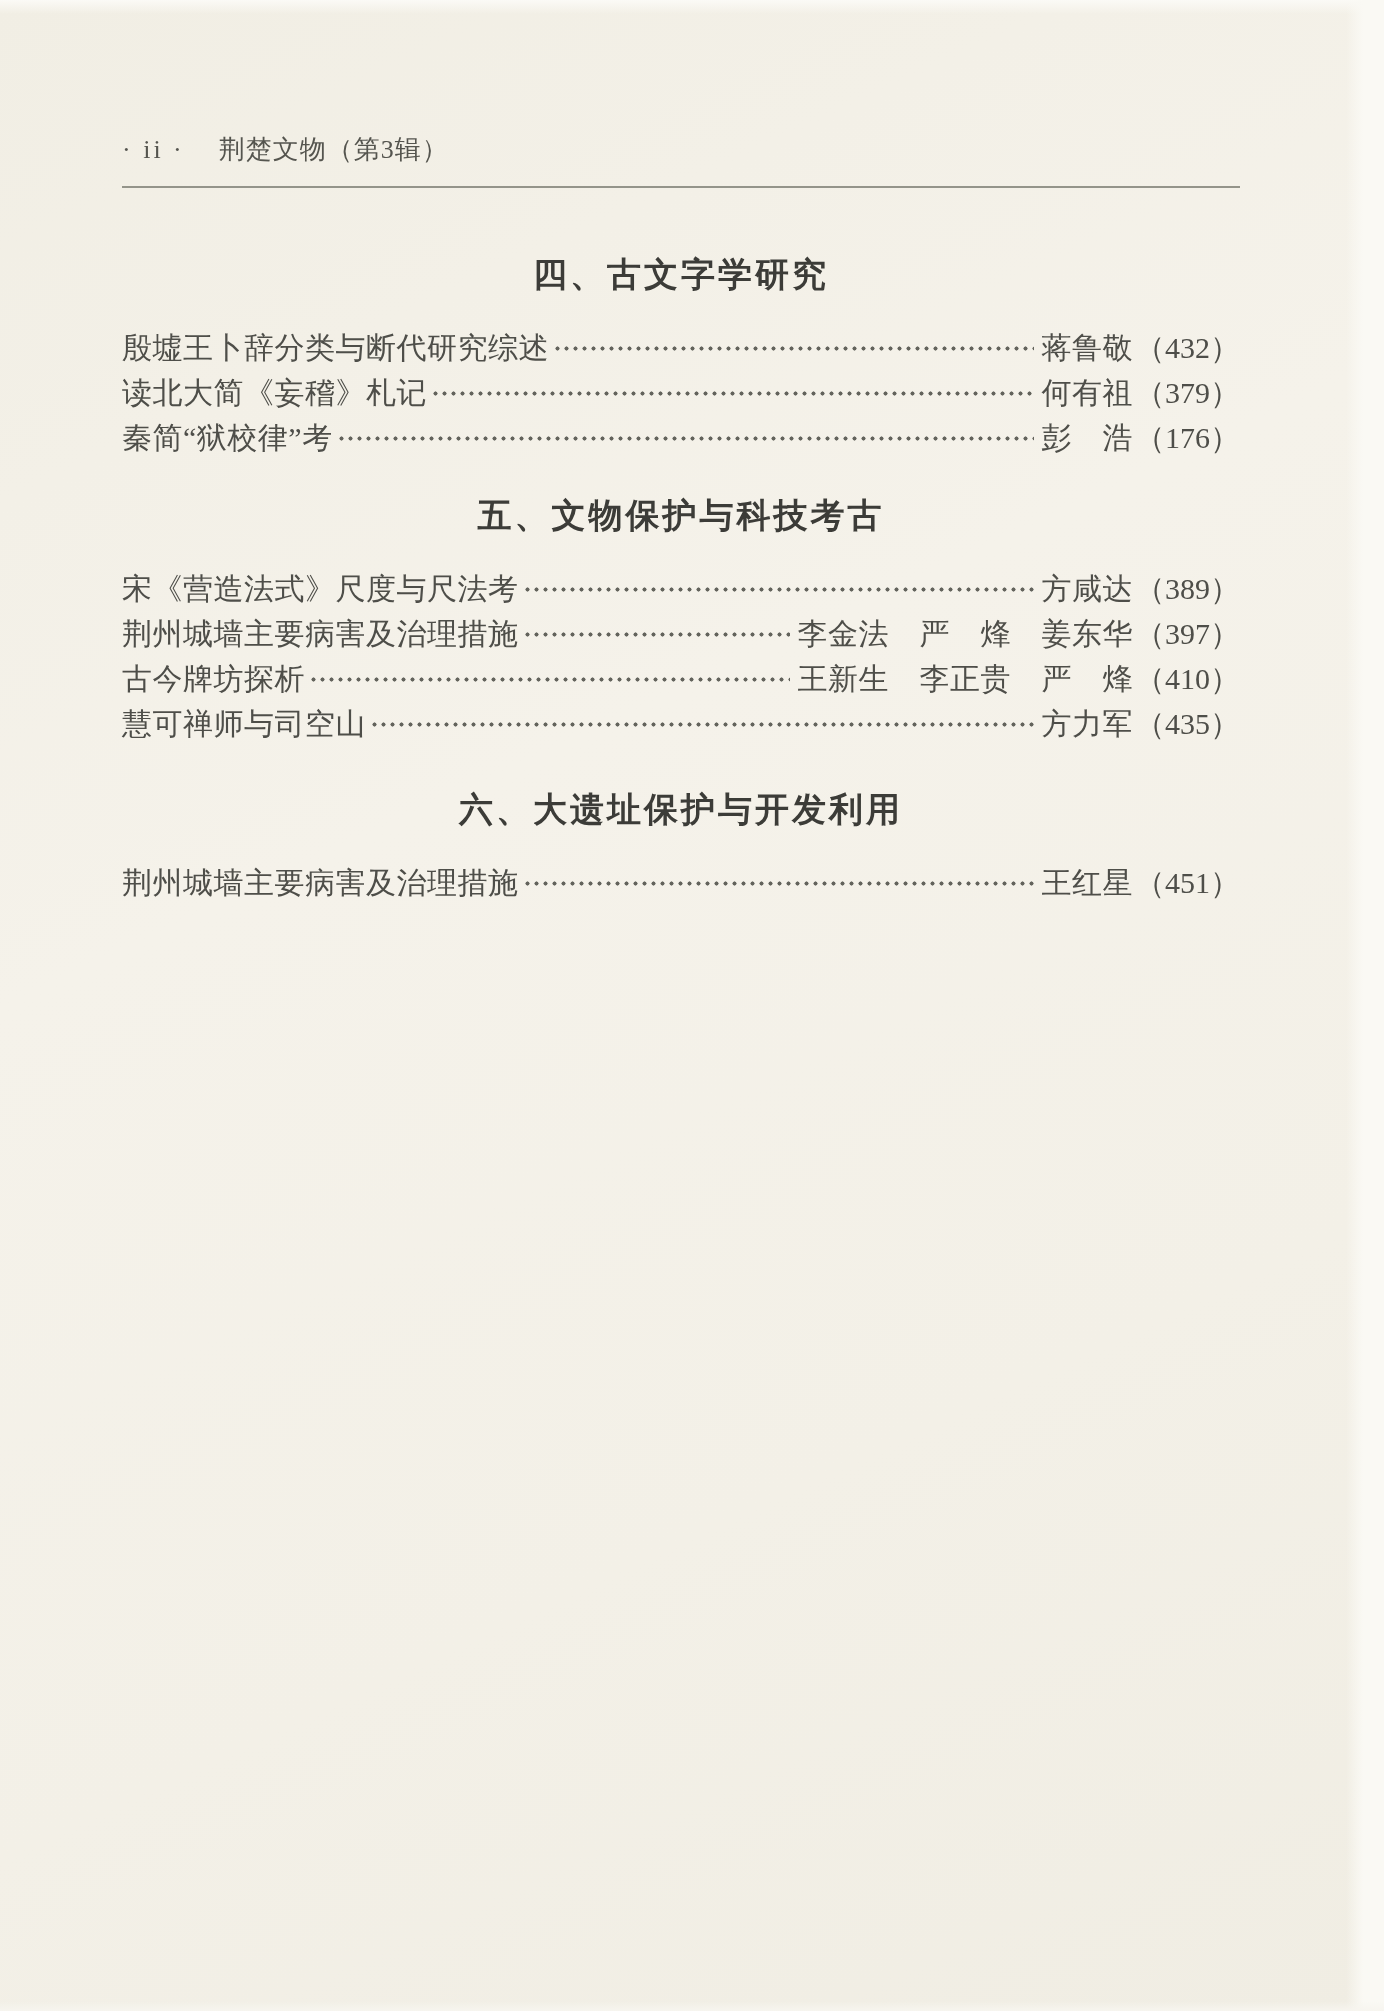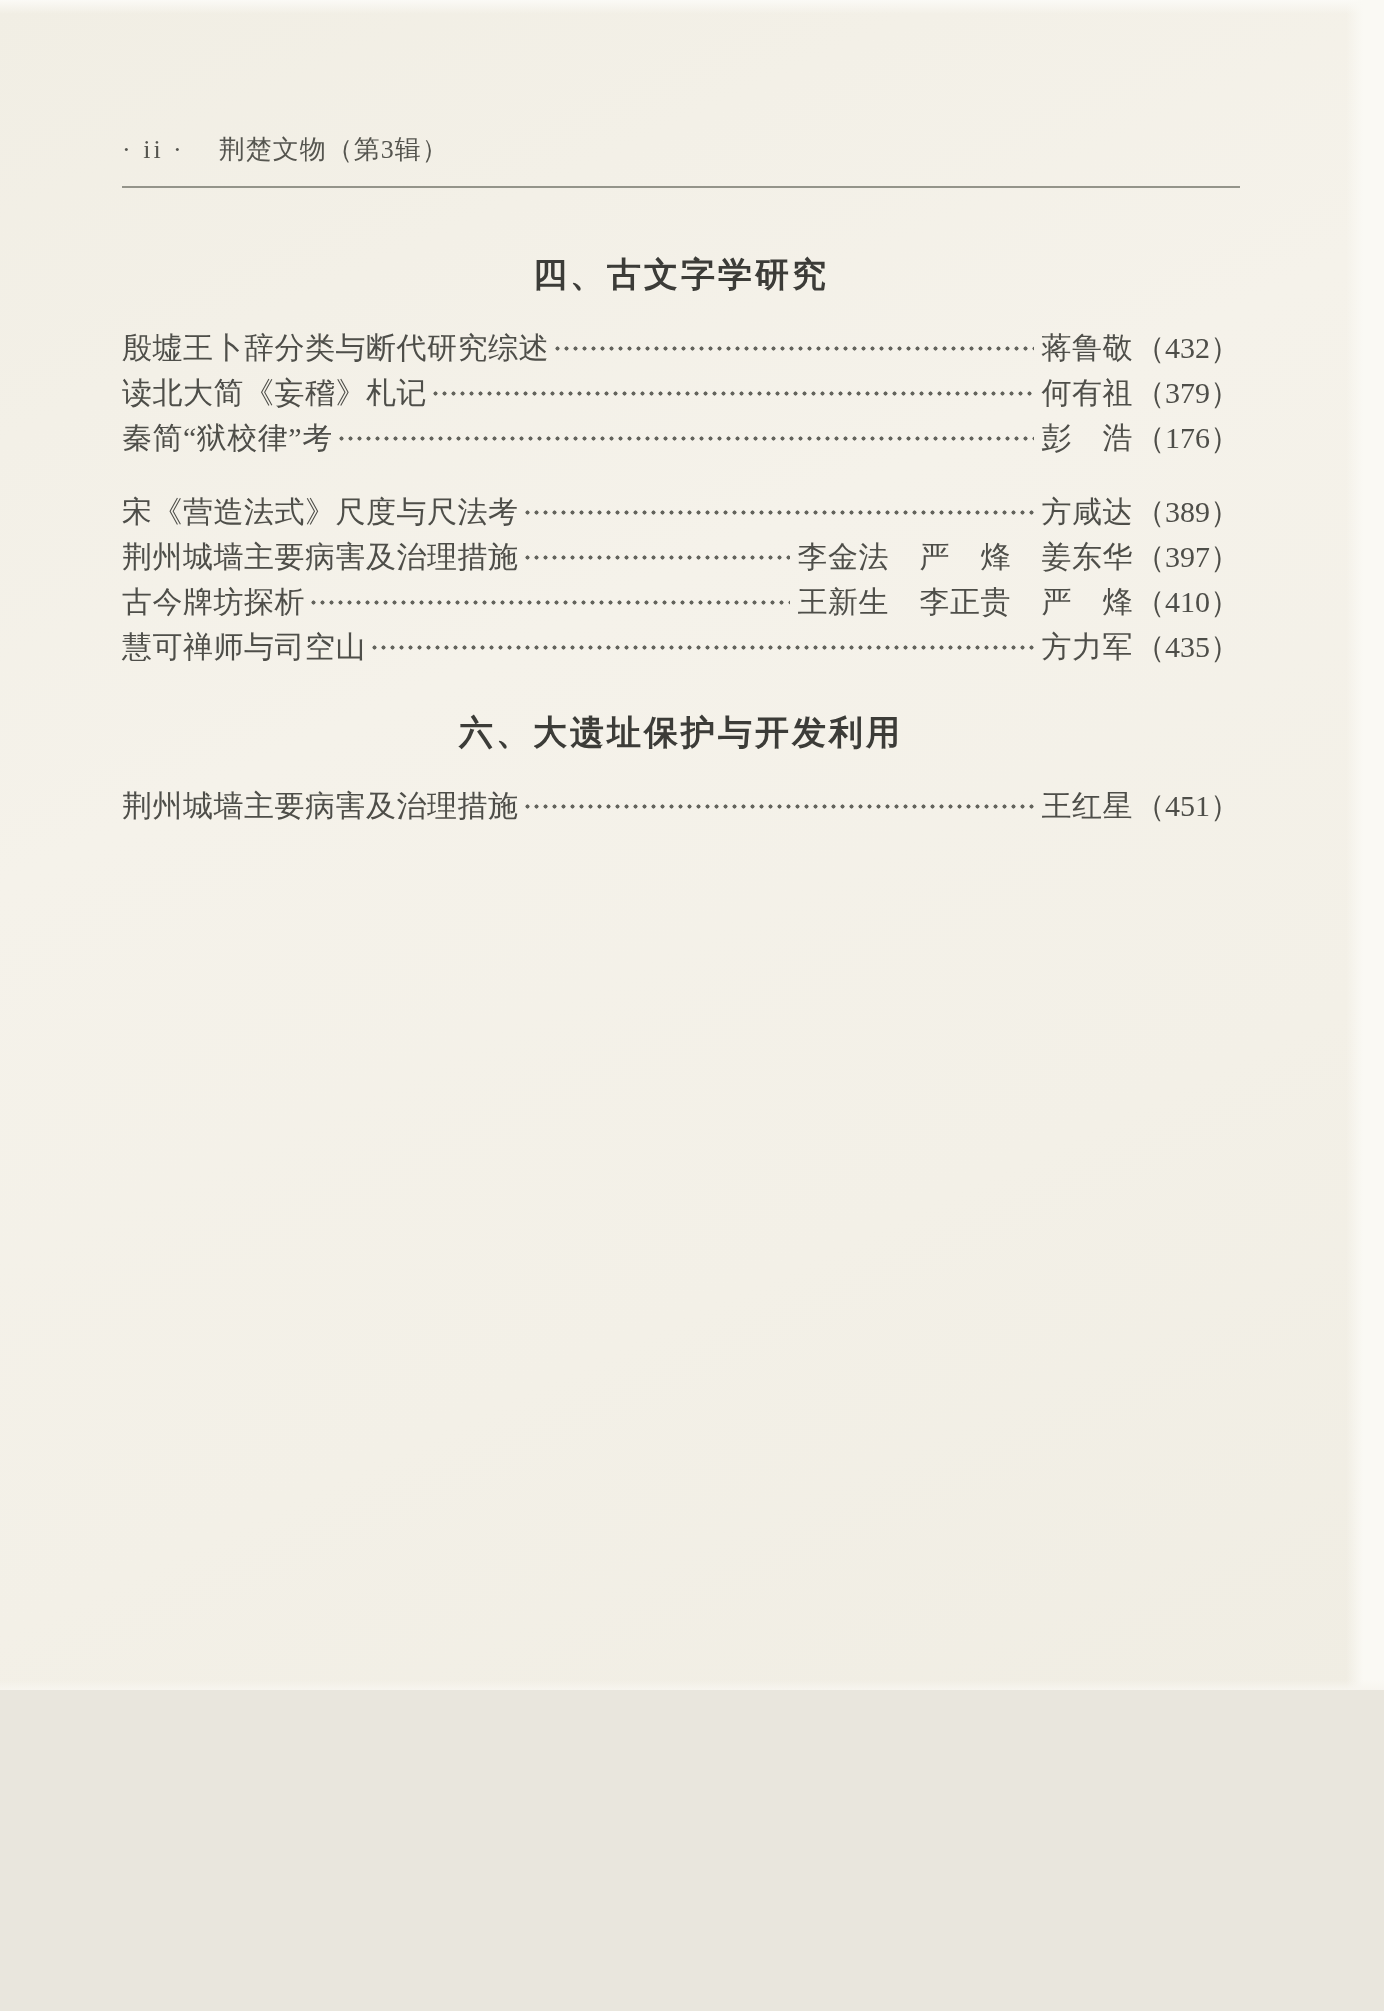--- a/index.html
+++ b/index.html
@@ -4,21 +4,21 @@
 <style>
   html, body { margin: 0; padding: 0; }
   body {
     width: 1384px; height: 2011px;
     font-family: "Liberation Serif", "DejaVu Serif", serif;
     background: #e9e6dd;
     overflow: hidden;
   }
   .paper {
     position: relative;
-    width: 1384px; height: 1690px;
+    width: 1384px; height: 2011px;
     background: linear-gradient(155deg, #f1eee4 0%, #f5f2ea 38%, #f3f0e7 70%, #f0ede3 100%);
     box-sizing: border-box;
   }
   .edge-top {
     position: absolute; top: 0; left: 0; width: 100%; height: 14px;
     background: linear-gradient(180deg, #fbfaf6, rgba(251,250,246,0));
   }
   .edge-right {
     position: absolute; top: 0; right: 0; width: 38px; height: 100%;
     background: linear-gradient(270deg, #faf9f4 55%, rgba(250,249,244,0));
@@ -116,20 +116,21 @@
         <span class="toc-page">（379）</span>
       </div>
       <div class="toc-row">
         <span class="toc-title">秦简“狱校律”考</span>
         <span class="toc-dots"></span>
         <span class="toc-authors">彭　浩</span>
         <span class="toc-page">（176）</span>
       </div>
     </div>
 
+    <div class="section-heading tight">五、文物保护与科技考古</div>
     <div class="entries">
       <div class="toc-row">
         <span class="toc-title">宋《营造法式》尺度与尺法考</span>
         <span class="toc-dots"></span>
         <span class="toc-authors">方咸达</span>
         <span class="toc-page">（389）</span>
       </div>
       <div class="toc-row">
         <span class="toc-title">荆州城墙主要病害及治理措施</span>
         <span class="toc-dots"></span>

